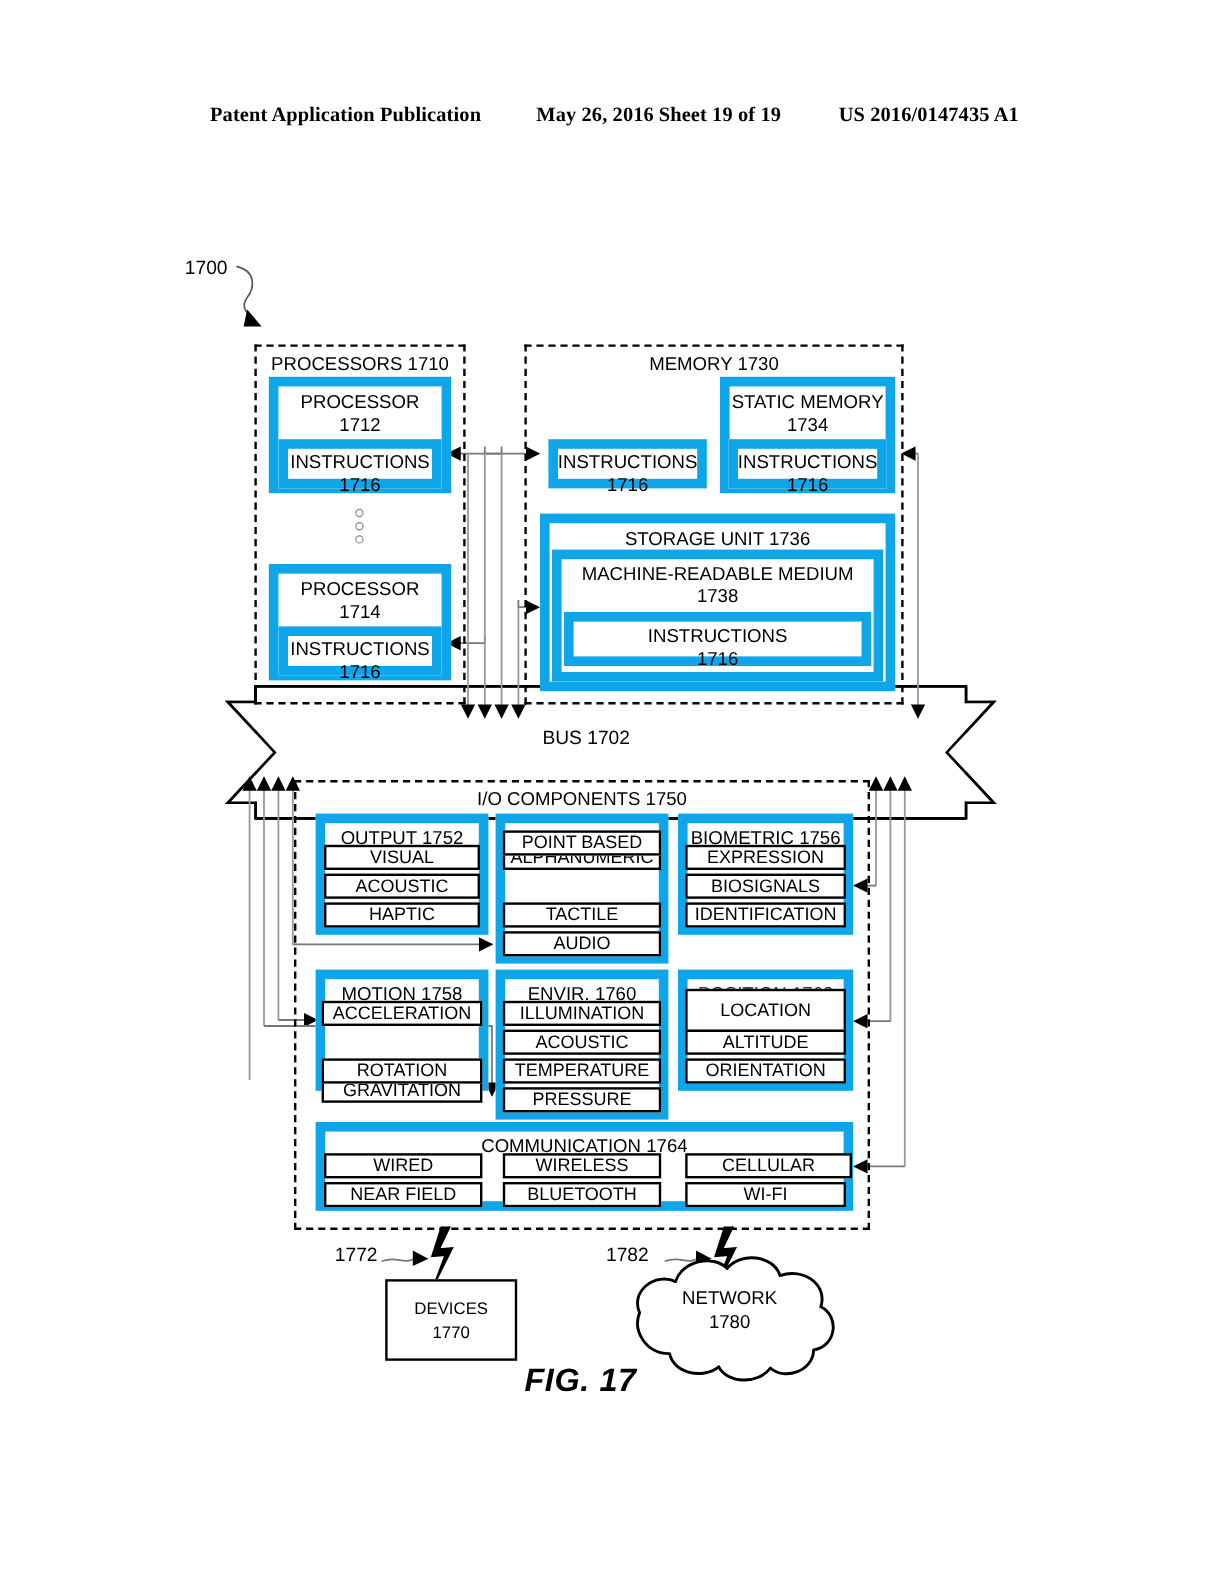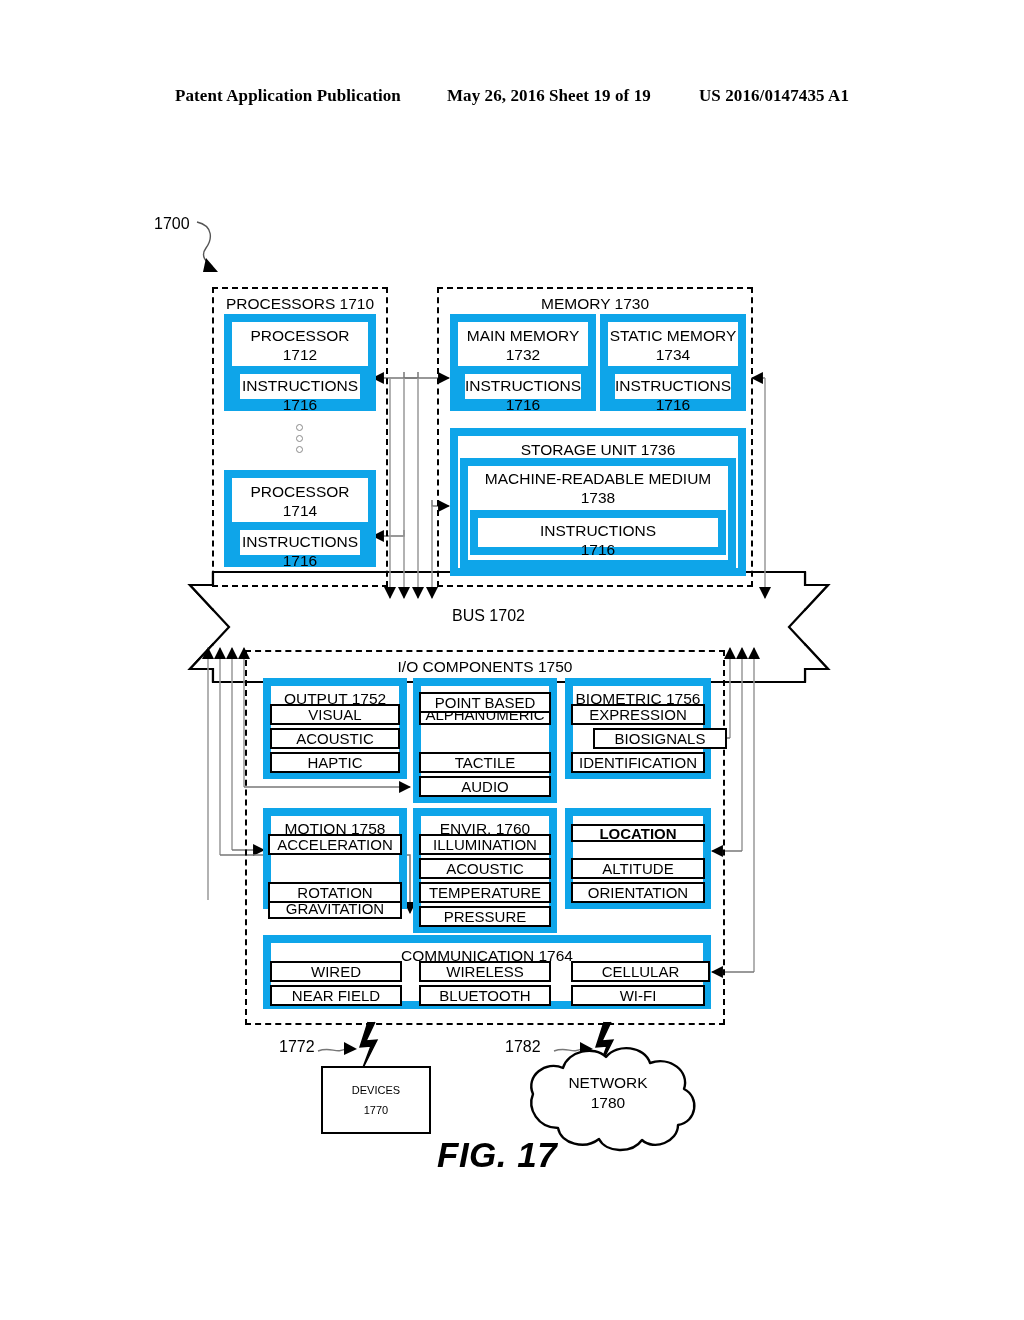--- a/index.html
+++ b/index.html
@@ -88,27 +88,27 @@
     font-size: 16px;
     white-space: nowrap;
   }
 
   
   #fig-caption {
     position: absolute;
     font-family: "Liberation Sans", sans-serif;
     font-style: italic;
     font-weight: bold;
-    font-size: 35px;
+    font-size: 27px;
     letter-spacing: .5px;
     white-space: nowrap;
   }
 
   
-  .node-text { text-align: center; font-size: 11px; line-height: 20px; }
+  .node-text { text-align: center; font-size: 14px; line-height: 20px; }
   #network-label {
     position: absolute; text-align: center; width: 170px;
     font-size: 15.5px; line-height: 20px;
   }
 </style>
 </head>
 <body>
 
 <div id="pub-header">
   <span class="h-pub">Patent Application Publication</span>
@@ -228,24 +228,20 @@
     <span class="u">1716</span>
   </div>
 
   <div class="dashbox" style="left:437px; top:287px; width:316px; height:300px;">
     <div class="grp-title" style="margin-top:5px;">
       <span>MEMORY</span>
       <span class="u">1730</span>
     </div>
   </div>
 
-  <div class="ctrbox" style="left:450px; top:314px; width:146px; height:97px; padding-top:4px;">
-    <span>MAIN MEMORY</span>
-    <span class="u">1732</span>
-  </div>
   <div class="ctrbox" style="left:457px; top:366px; width:132px; height:41px; padding-top:2px;">
     <span>INSTRUCTIONS</span>
     <span class="u">1716</span>
   </div>
 
   <div class="ctrbox" style="left:600px; top:314px; width:146px; height:97px; padding-top:4px;">
     <span>STATIC MEMORY</span>
     <span class="u">1734</span>
   </div>
   <div class="ctrbox" style="left:607px; top:366px; width:132px; height:41px; padding-top:2px;">
@@ -301,21 +297,21 @@
   <div class="strip" style="left:419px; top:752px; width:132px; height:21px;">TACTILE</div>
   <div class="strip" style="left:419px; top:776px; width:132px; height:21px;">AUDIO</div>
 
   <div class="ctrbox" style="left:565px; top:678px; width:146px; height:101px; padding-top:3px;">
     <span>
       <span>BIOMETRIC</span>
       <span class="u">1756</span>
     </span>
   </div>
   <div class="strip" style="left:571px; top:704px; width:134px; height:21px;">EXPRESSION</div>
-  <div class="strip" style="left:571px; top:728px; width:134px; height:21px;margin-left:22px;">BIOSIGNALS</div>
+  <div class="strip" style="left:571px; top:728px; width:134px; height:21px;">BIOSIGNALS</div>
   <div class="strip" style="left:571px; top:752px; width:134px; height:21px;">IDENTIFICATION</div>
 
   <div class="ctrbox" style="left:263px; top:808px; width:144px; height:101px; padding-top:3px;">
     <span>
       <span>MOTION</span>
       <span class="u">1758</span>
     </span>
   </div>
   <div class="strip" style="left:268px; top:834px; width:134px; height:21px;">ACCELERATION</div>
   <div class="strip" style="left:268px; top:858px; width:134px; height:21px;margin-top:40px;">GRAVITATION</div>
@@ -331,21 +327,21 @@
   <div class="strip" style="left:419px; top:858px; width:132px; height:21px;">ACOUSTIC</div>
   <div class="strip" style="left:419px; top:882px; width:132px; height:21px;">TEMPERATURE</div>
   <div class="strip" style="left:419px; top:906px; width:132px; height:21px;">PRESSURE</div>
 
   <div class="ctrbox" style="left:565px; top:808px; width:146px; height:101px; padding-top:3px;">
     <span>
       <span>POSITION</span>
       <span class="u">1762</span>
     </span>
   </div>
-  <div class="strip" style="left:571px; top:824px; width:134px; height:18px;font-weight:bold;">LOCATION</div>
+  <div class="strip" style="left:571px; top:824px; width:134px; height:36px;">LOCATION</div>
   <div class="strip" style="left:571px; top:858px; width:134px; height:21px;">ALTITUDE</div>
   <div class="strip" style="left:571px; top:882px; width:134px; height:21px;">ORIENTATION</div>
 
   <div class="ctrbox" style="left:263px; top:935px; width:448px; height:74px; padding-top:3px;">
     <span>
       <span>COMMUNICATION</span>
       <span class="u">1764</span>
     </span>
   </div>
   <div class="strip" style="left:270px; top:961px; width:132px; height:21px;">WIRED</div>

